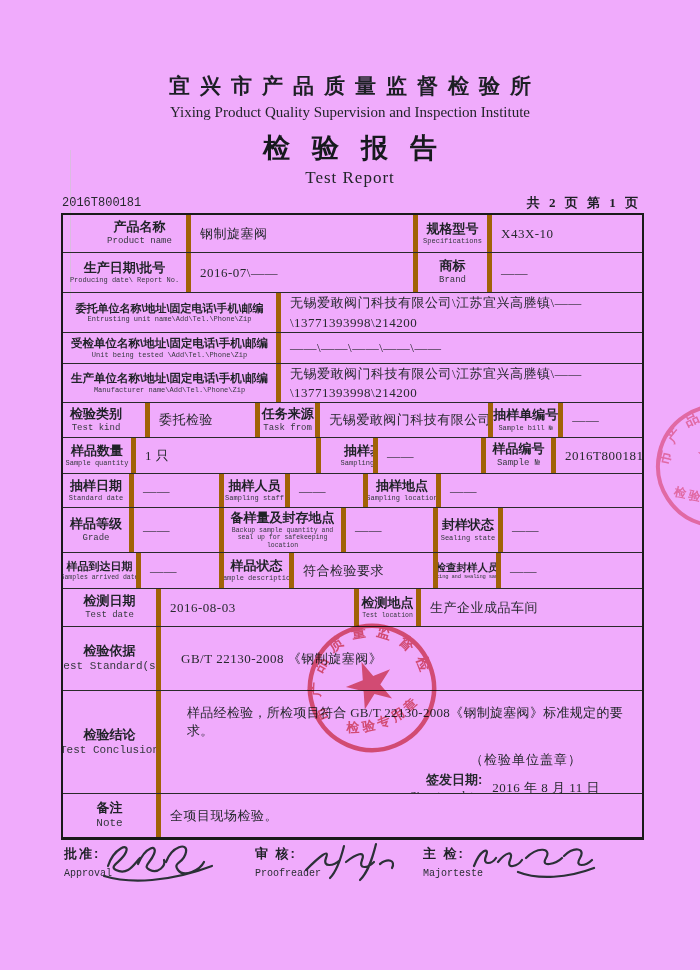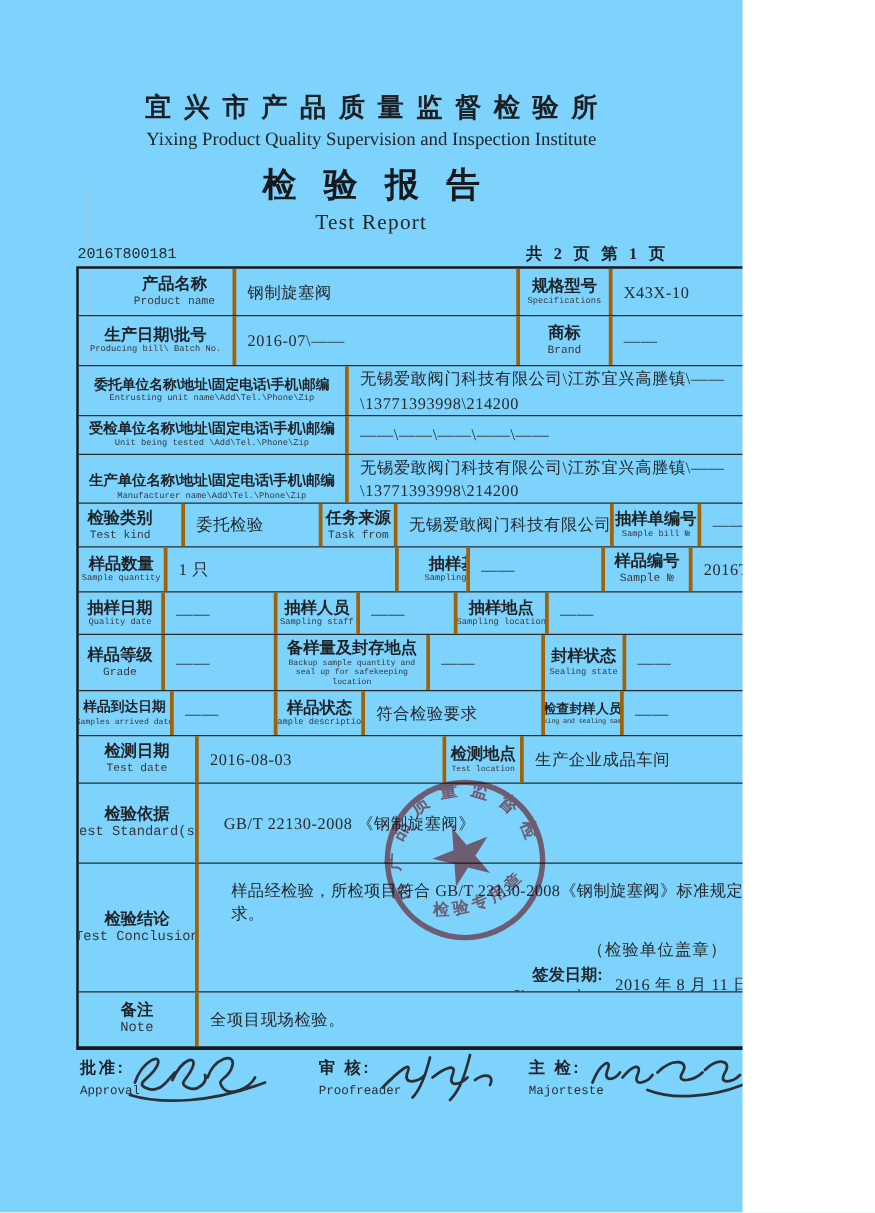--- a/index.html
+++ b/index.html
@@ -1,34 +1,34 @@
 <!DOCTYPE html>
 <html><head>
 <meta charset="utf-8">
 <style>
   html,body{margin:0;padding:0;background:#ffffff;}
-  .page{position:relative;width:594px;height:970px;background:#7dd3fc;overflow:hidden;
+  .page{position:relative;width:700px;height:970px;background:#f0abfc;overflow:hidden;
         font-family:"Liberation Serif",serif;color:#26292e;}
   
   .scan-line{position:absolute;left:70px;top:150px;width:1px;height:150px;background:#c9c9c9;opacity:.55;}
   
   .hdr{position:absolute;left:0;right:0;top:72px;text-align:center;}
   .org-cn{font-size:21px;font-weight:bold;letter-spacing:10px;padding-left:10px;
           font-family:"Liberation Serif",serif;color:#1c1f24;}
   .org-en{font-size:15px;margin-top:4px;color:#22252a;}
   .title-cn{font-size:27px;font-weight:bold;letter-spacing:22px;padding-left:22px;margin-top:9px;color:#16191d;}
   .title-en{font-size:17px;margin-top:2px;letter-spacing:1px;color:#22252a;}
   .report-no{position:absolute;left:62px;top:196px;font-size:12px;font-family:"Liberation Mono",monospace;}
   .page-info{position:absolute;right:59px;top:194px;font-size:13px;font-weight:bold;letter-spacing:3px;color:#1c1f24;}
   
   .tbl{position:absolute;left:61px;top:213px;width:579px;border:2px solid #1a1a1a;border-bottom-width:3px;background:transparent;}
   .t-row{display:flex;box-sizing:border-box;}
   .t-row + .t-row{border-top:1px solid #2a2a2a;}
   .t-cell{box-sizing:border-box;display:flex;flex-direction:column;justify-content:center;overflow:hidden;}
-  .t-cell + .t-cell{border-left:3px solid #a16207;}
+  .t-cell + .t-cell{border-left:5px solid #a16207;}
   .t-row .t-cell:last-child{flex-grow:1;}
   .lbl{align-items:center;text-align:center;padding:1px 2px;}
   .lbl .cn{font-family:"Liberation Sans",sans-serif;font-weight:bold;font-size:13px;line-height:1.15;
            color:#1f2227;white-space:nowrap;}
   .lbl .en{font-family:"Liberation Mono",monospace;color:#34383e;margin-top:1px;line-height:1.15;white-space:nowrap;}
   .lbl .en.wrap{white-space:normal;}
   .es0{font-size:9px;} .es1{font-size:7px;} .es2{font-size:6.5px;} .es3{font-size:5.5px;letter-spacing:-.2px;} .es4{font-size:11px;}
   .val{align-items:flex-start;padding-left:9px;font-size:13px;line-height:1.5;}
   .val div{letter-spacing:.5px;white-space:nowrap;}
   .val.pad20{padding-left:20px;}
@@ -81,21 +81,21 @@
           <div class="cn">规格型号</div>
           <div class="en es1">Specifications</div>
         </div>
         <div class="t-cell val" style="width: 155px;">
           <div>X43X-10</div>
         </div>
       </div>
       <div class="t-row" style="height: 40px;">
         <div class="t-cell lbl" style="width: 123px;">
           <div class="cn">生产日期\批号</div>
-          <div class="en es1">Producing bill\ Batch No.</div>
+          <div class="en es1">Producing date\ Report No.</div>
         </div>
         <div class="t-cell val" style="width: 227px;">
           <div>2016-07\——</div>
         </div>
         <div class="t-cell lbl" style="width: 74px;">
           <div class="cn">商标</div>
           <div class="en es0">Brand</div>
         </div>
         <div class="t-cell val" style="width: 155px;">
           <div>——</div>
@@ -114,21 +114,21 @@
       <div class="t-row" style="height: 31px;">
         <div class="t-cell lbl" style="width: 213px;">
           <div class="cn" style="font-size: 11.5px;">受检单位名称\地址\固定电话\手机\邮编</div>
           <div class="en es1">Unit being tested \Add\Tel.\Phone\Zip</div>
         </div>
         <div class="t-cell val" style="width: 366px;">
           <div>——\——\——\——\——</div>
         </div>
       </div>
       <div class="t-row" style="height: 39px;">
-        <div class="t-cell lbl" style="width: 213px; justify-content: flex-end;">
+        <div class="t-cell lbl" style="width: 213px;">
           <div class="cn" style="font-size: 11.5px;">生产单位名称\地址\固定电话\手机\邮编</div>
           <div class="en es1">Manufacturer name\Add\Tel.\Phone\Zip</div>
         </div>
         <div class="t-cell val" style="width: 366px;">
           <div>无锡爱敢阀门科技有限公司\江苏宜兴高塍镇\——</div>
           <div>\13771393998\214200</div>
         </div>
       </div>
       <div class="t-row" style="height: 35px;">
         <div class="t-cell lbl" style="width: 68px;">
@@ -172,21 +172,21 @@
           <div class="cn">样品编号</div>
           <div class="en es0">Sample №</div>
         </div>
         <div class="t-cell val" style="width: 91px;">
           <div>2016T800181</div>
         </div>
       </div>
       <div class="t-row" style="height: 34px;">
         <div class="t-cell lbl" style="width: 66px;">
           <div class="cn">抽样日期</div>
-          <div class="en es1">Quality date</div>
+          <div class="en es1">Standard date</div>
         </div>
         <div class="t-cell val" style="width: 90px;">
           <div>——</div>
         </div>
         <div class="t-cell lbl" style="width: 66px;">
           <div class="cn">抽样人员</div>
           <div class="en es1">Sampling staff</div>
         </div>
         <div class="t-cell val" style="width: 78px;">
           <div>——</div>

